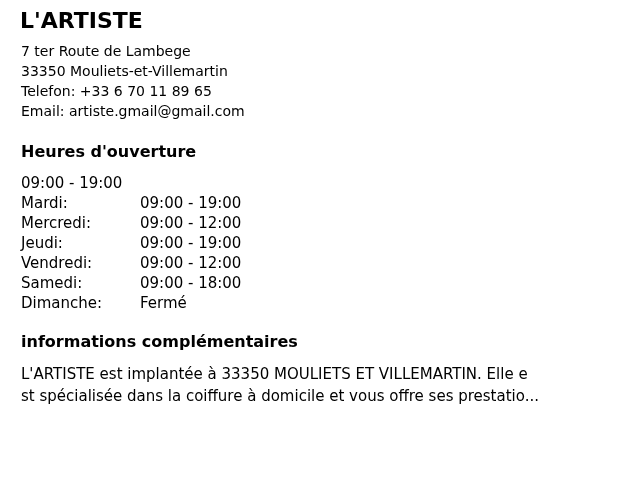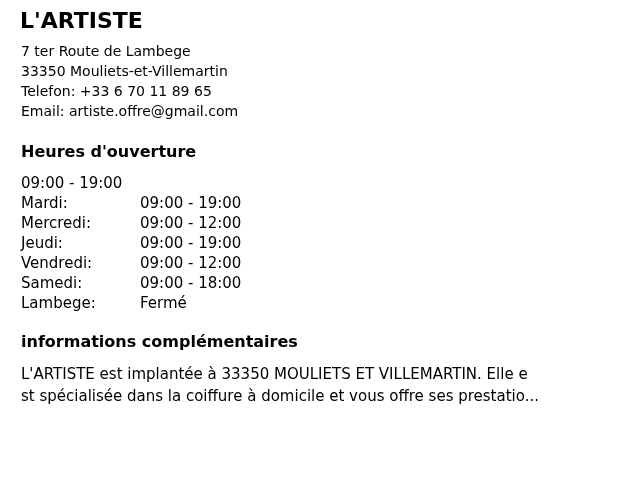--- a/index.html
+++ b/index.html
@@ -80,21 +80,21 @@
 <body>
 
 <div class="page">
 
   <h1 class="business-name">L'ARTISTE</h1>
 
   <div class="contact-block">
     <div>7 ter Route de Lambege</div>
     <div>33350 Mouliets-et-Villemartin</div>
     <div><span>Telefon:</span> <span>+33 6 70 11 89 65</span></div>
-    <div><span>Email:</span> <span>artiste.offre@gmail.com</span></div>
+    <div><span>Email:</span> <span>artiste.gmail@gmail.com</span></div>
   </div>
 
   <h2 class="section-heading hours-heading">Heures d'ouverture</h2>
 
   <div class="hours-table">
     <div class="hours-row">
       <span class="hours-time">09:00 - 19:00</span>
     </div>
     <div class="hours-row">
       <span class="hours-day">Mardi:</span>
@@ -110,21 +110,21 @@
     </div>
     <div class="hours-row">
       <span class="hours-day">Vendredi:</span>
       <span class="hours-time">09:00 - 12:00</span>
     </div>
     <div class="hours-row">
       <span class="hours-day">Samedi:</span>
       <span class="hours-time">09:00 - 18:00</span>
     </div>
     <div class="hours-row">
-      <span class="hours-day">Lambege:</span>
+      <span class="hours-day">Dimanche:</span>
       <span class="hours-time">Fermé</span>
     </div>
   </div>
 
   <h2 class="section-heading info-heading">informations complémentaires</h2>
 
   <div class="info-text">
     <div>L'ARTISTE est implantée à 33350 MOULIETS ET VILLEMARTIN. Elle e</div>
     <div>st spécialisée dans la coiffure à domicile et vous offre ses prestatio...</div>
   </div>

